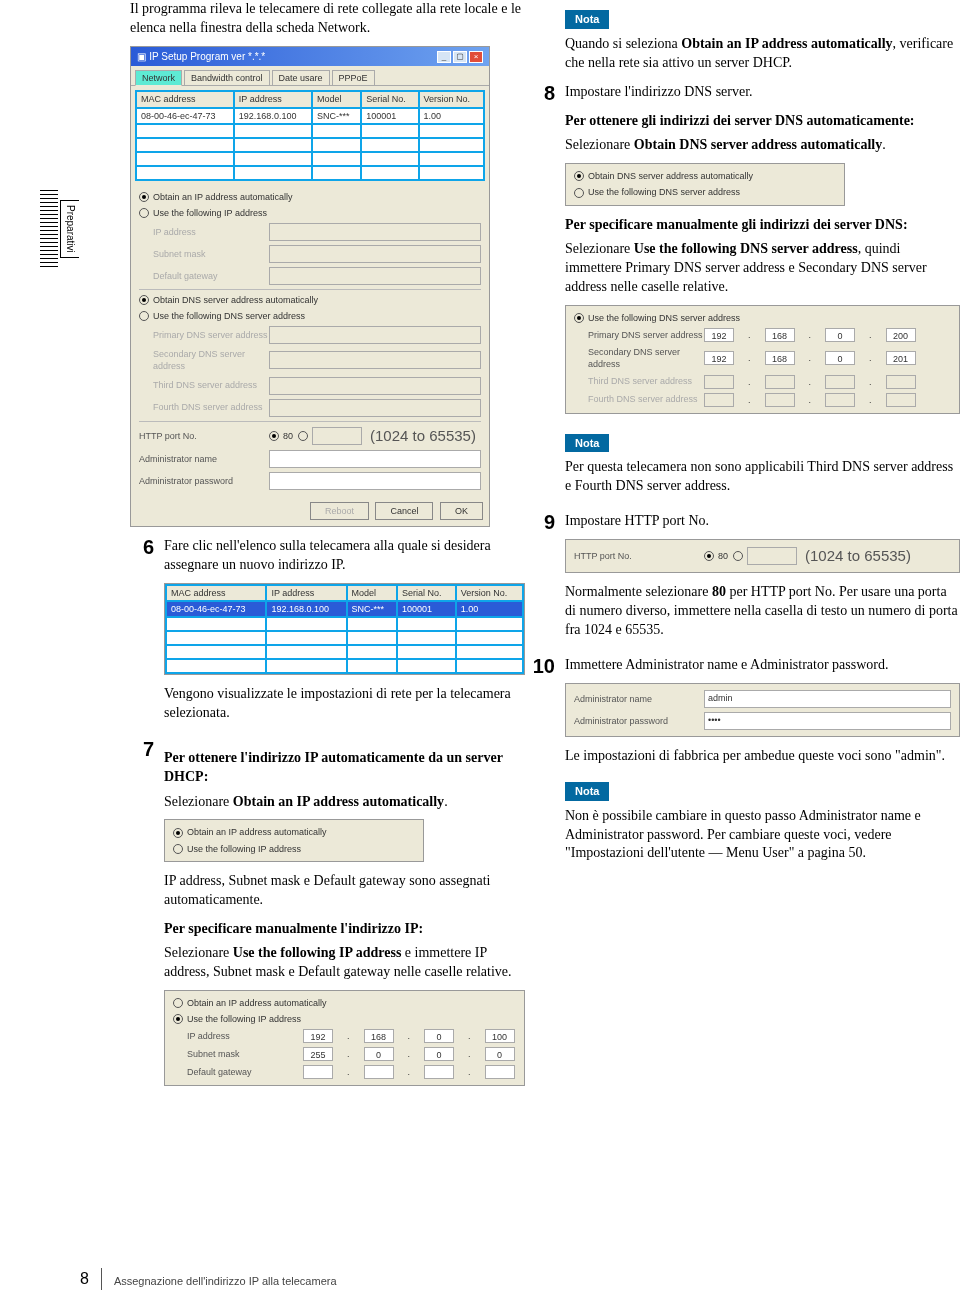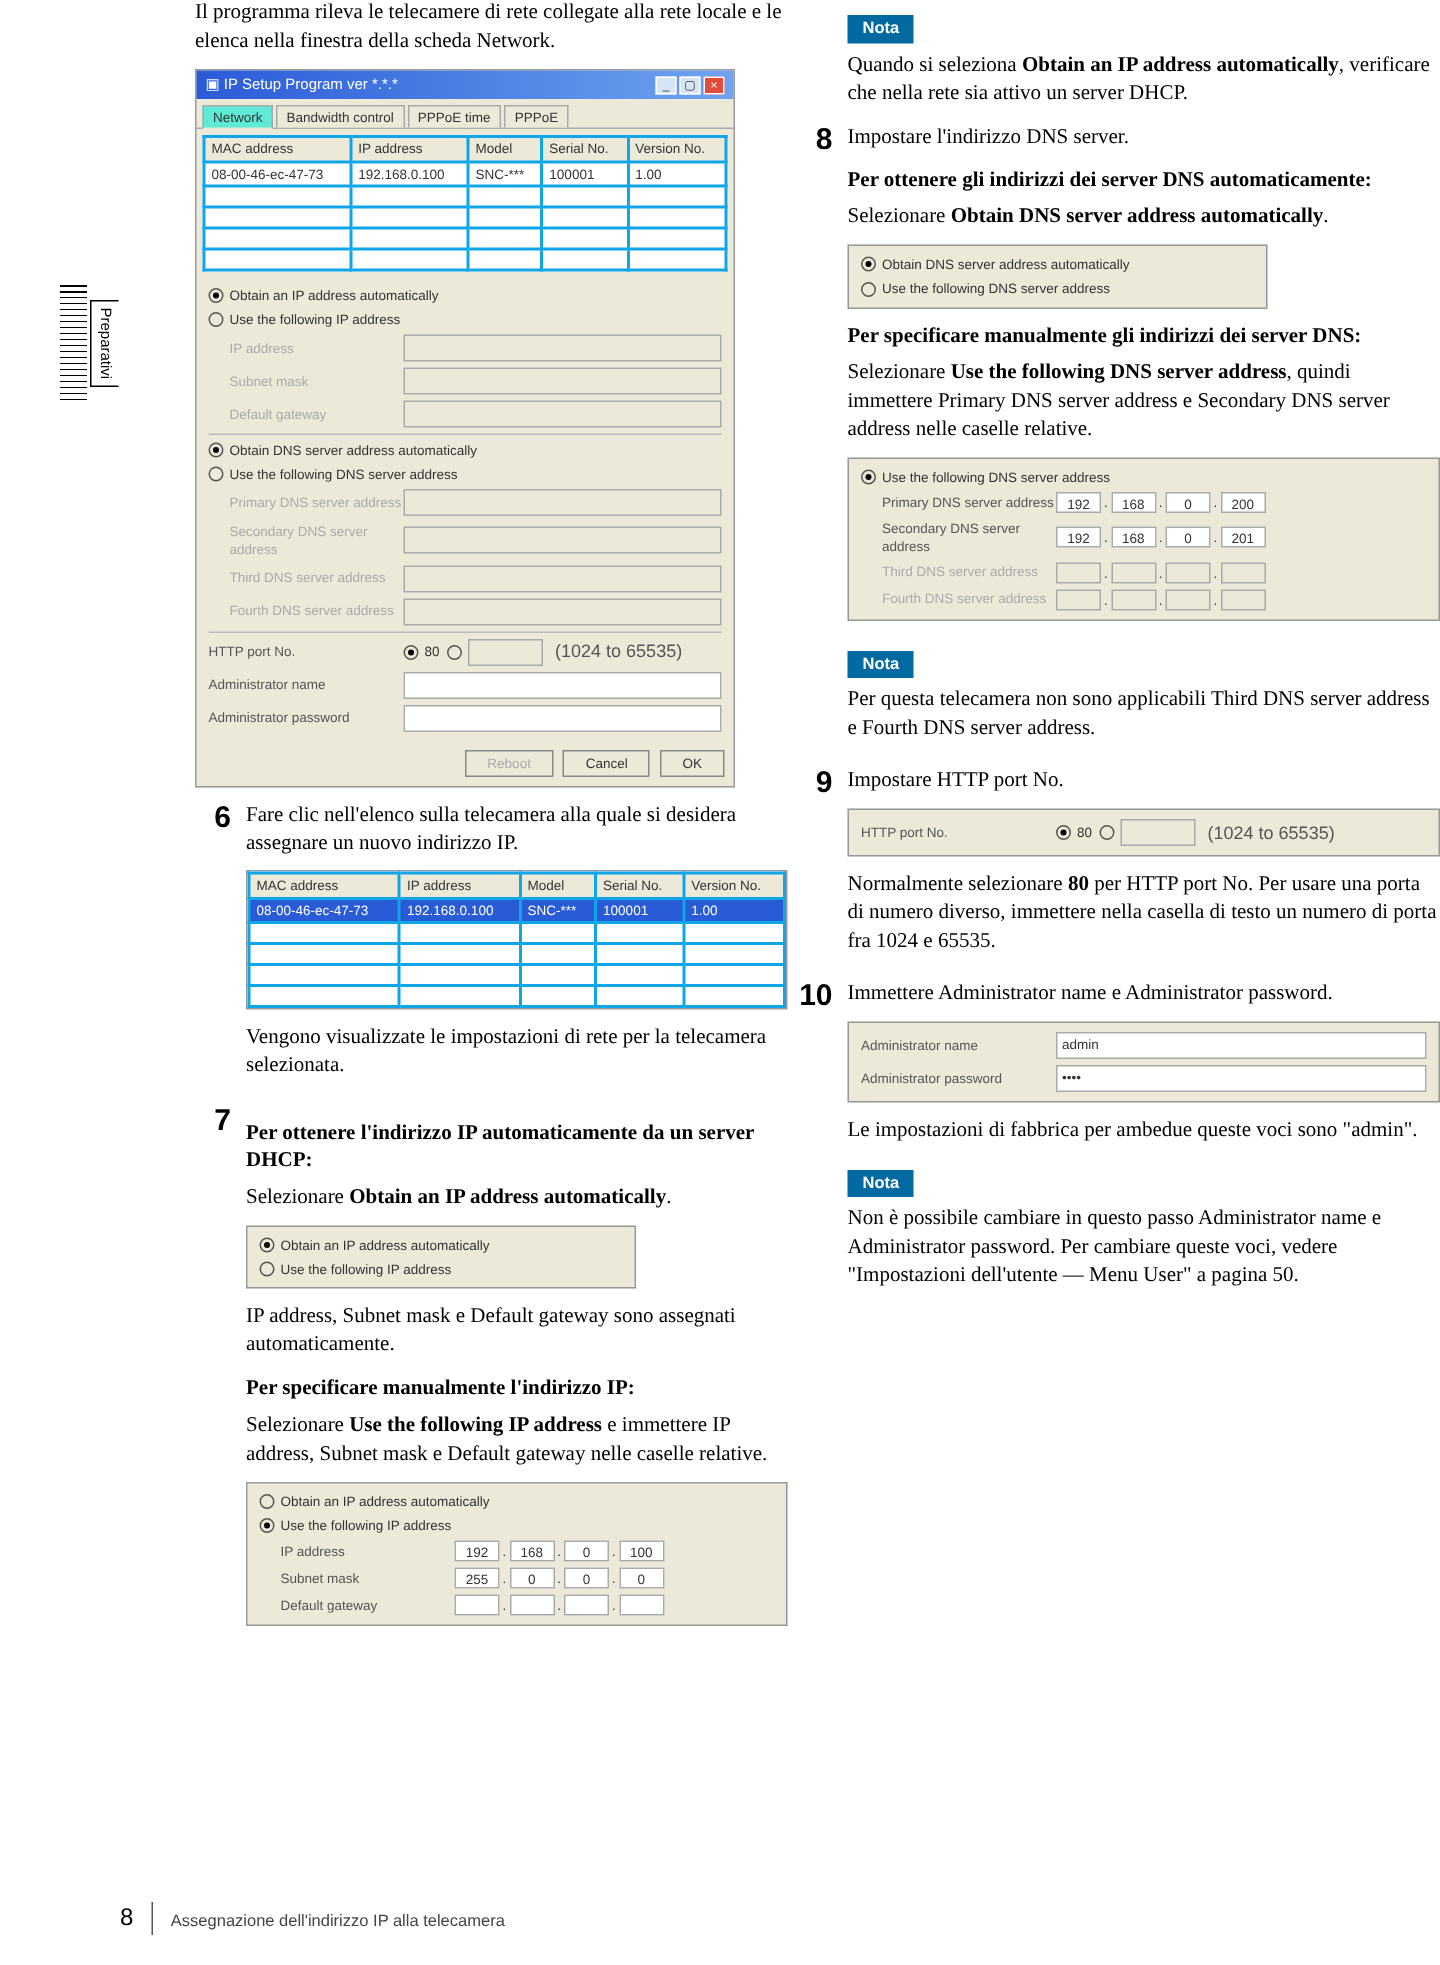--- a/index.html
+++ b/index.html
@@ -109,27 +109,27 @@
     border-collapse: collapse;
     font-size: 9px;
   }
   .grid th, .grid td { border: 2px solid #0ea5e9; padding: 1px 4px; text-align: left; background:#fff; font-weight:normal; height:14px;}
   .grid th { background: #ece9d8; }
   .grid .sel td { background: #2a5bd7; color: #fff; }
   .btn-row { text-align: right; padding: 6px; }
   .btn { display: inline-block; border: 1px solid #888; background: #ece9d8; padding: 2px 14px; font-size: 9px; margin-left: 4px; }
   .btn.disabled { color:#aaa;}
   .sect-sep { border-top: 1px solid #bbb; margin: 2px 6px; }
-  .ip-boxes { display: flex; gap: 0; }
+  .ip-boxes { display: flex; gap: 12px; }
   .ip-boxes .seg { background: #fff; border: 1px solid #aaa; width: 30px; height: 14px; text-align: center; line-height:14px;}
   .ip-boxes .seg.disabled { background:#ece9d8; color:#aaa;}
   .ip-boxes .dot { padding: 0 2px; line-height:14px;}
   .grid-wrap { padding: 4px; }
   .fig-inner { padding: 4px 2px; }
-  .small-note { color:#555; font-size:12px; margin-left:8px;}
+  .small-note { color:#555; font-size:15px; margin-left:8px;}
   .footer {
     position: absolute;
     bottom: 20px;
     left: 80px;
     font-family: Arial, Helvetica, sans-serif;
     font-size: 11px;
     display: flex;
     align-items: flex-end;
     gap: 12px;
   }
@@ -154,21 +154,21 @@
     <span>▣</span>&nbsp;
     <span>IP Setup Program ver *.*.*</span>
     <span class="spacer"></span>
     <span class="tb-btn">_</span>
     <span class="tb-btn">▢</span>
     <span class="tb-btn tb-close">×</span>
   </div>
   <div class="tabs">
     <span class="tab active">Network</span>
     <span class="tab">Bandwidth control</span>
-    <span class="tab">PPPoE time</span>
+    <span class="tab">Date usare</span>
     <span class="tab">PPPoE</span>
   </div>
   <div class="grid-wrap">
     <table class="grid">
       <tbody>
                 <tr>
         <th>MAC address</th>
         <th>IP address</th>
         <th>Model</th>
         <th>Serial No.</th>

